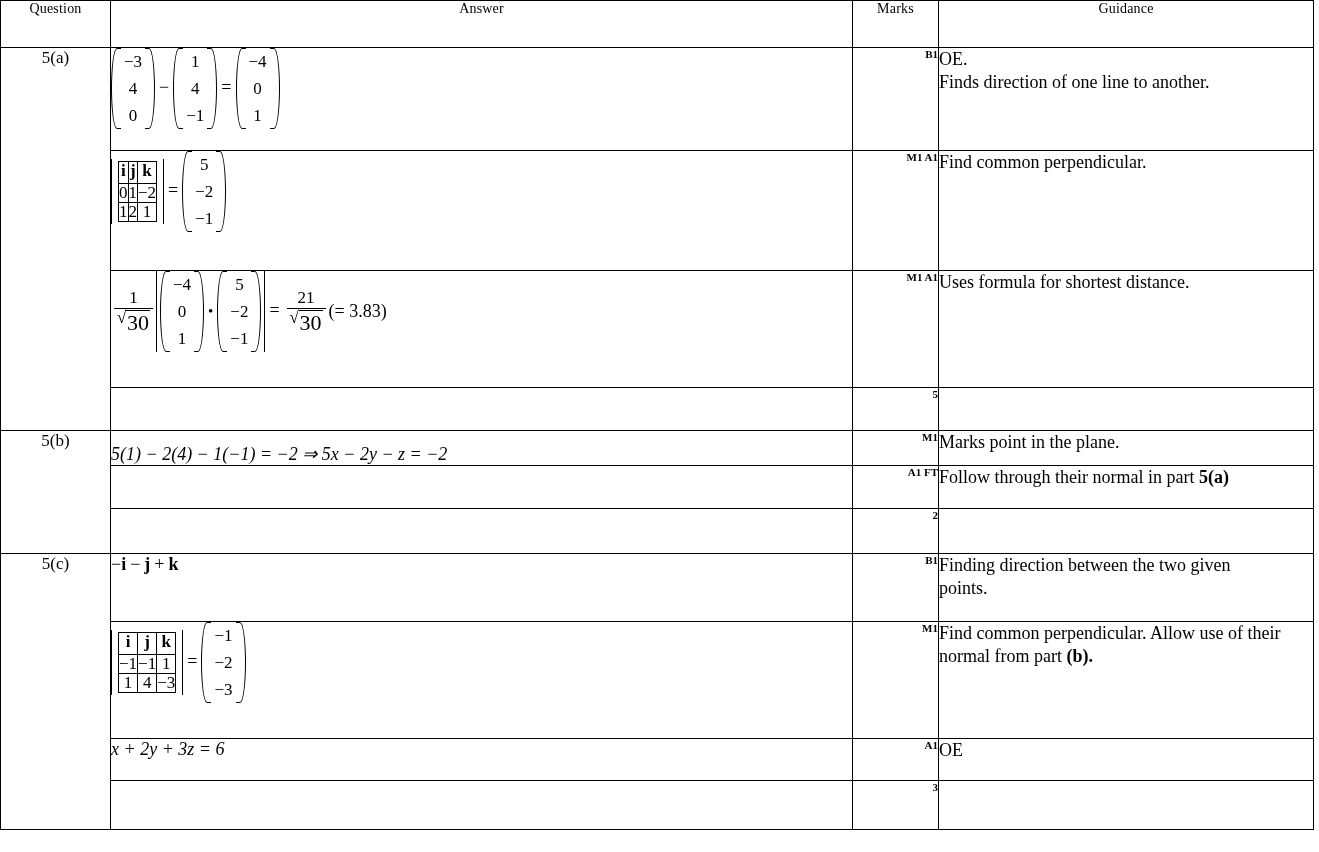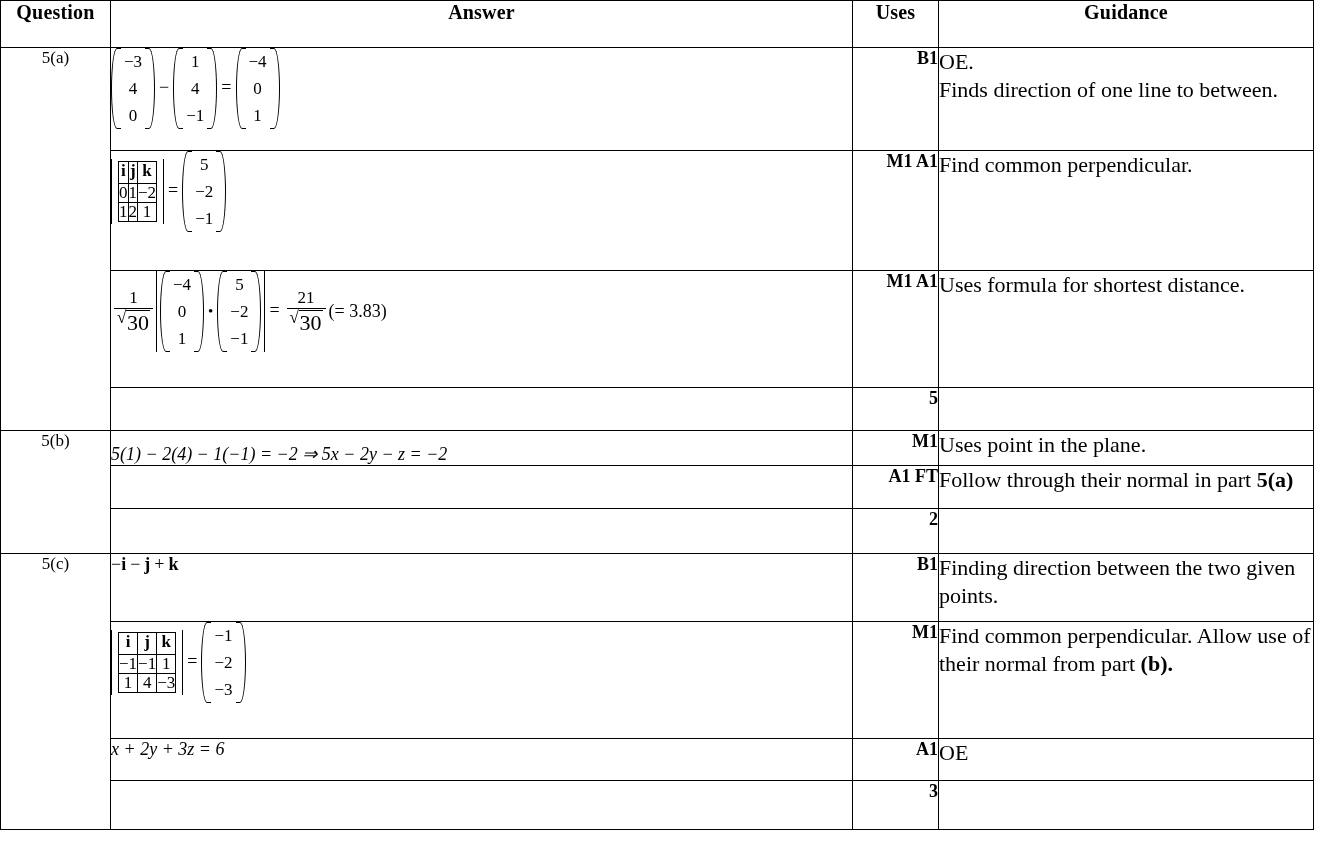--- a/index.html
+++ b/index.html
@@ -28,22 +28,22 @@
   table.ms td, table.ms th {
     border: 1px solid #000000;
     padding: 0;
     vertical-align: top;
     background: #ffffff;
   }
   
   thead th {
     background: #efefef;
     text-align: center;
-    font-weight: bold;
-    font-size: 20px;
+    font-weight: normal;
+    font-size: 14px;
     font-family: "Liberation Serif", serif;
     height: 46px;
     vertical-align: middle;
     letter-spacing: .2px;
   }
   
   col.c-question { width: 110px; }
   col.c-answer   { width: 742px; }
   col.c-marks    { width: 86px; }
   col.c-guidance { width: 375px; }
@@ -55,28 +55,28 @@
     vertical-align: top;
   }
   td.answer {
     padding: 8px 0 8px 14px;
     font-size: 17px;
     vertical-align: top;
   }
   td.marks {
     text-align: right;
     font-weight: bold;
-    font-size: 18px;
+    font-size: 11px;
     padding: 10px 10px 0 0;
     vertical-align: top;
     white-space: nowrap;
   }
   td.guidance {
     padding: 9px 6px 6px 9px;
-    font-size: 22px;
+    font-size: 18px;
     line-height: 1.28;
     vertical-align: top;
   }
   td.empty { padding: 0; }
 
   
   .math {
     font-family: "Liberation Serif", serif;
     font-size: 18px;
     white-space: nowrap;
@@ -211,21 +211,21 @@
   <colgroup>
     <col class="c-question">
     <col class="c-answer">
     <col class="c-marks">
     <col class="c-guidance">
   </colgroup>
   <thead>
     <tr>
       <th>Question</th>
       <th>Answer</th>
-      <th>Uses</th>
+      <th>Marks</th>
       <th>Guidance</th>
     </tr>
   </thead>
   <tbody>
 
     <tr style="height:103px;">
       <td class="question" rowspan="4">5(a)</td>
       <td class="answer">
         <span class="math inline-mid">
           <span class="vec"><span class="col">
@@ -239,21 +239,21 @@
           </span></span><span class="op">=</span><span class="vec"><span class="col">
             <span>−4</span>
             <span>0</span>
             <span>1</span>
           </span></span>
         </span>
       </td>
       <td class="marks">B1</td>
       <td class="guidance">
         <div>OE.</div>
-        <div>Finds direction of one line to between.</div>
+        <div>Finds direction of one line to another.</div>
       </td>
     </tr>
 
     <tr style="height:120px;">
       <td class="answer">
         <span class="math inline-mid">
           <span class="det">
             <table>
               <tbody>
                     <tr>
@@ -318,21 +318,21 @@
       <td class="guidance empty"></td>
     </tr>
 
     <tr style="height:32px;">
       <td class="question" rowspan="3">5(b)</td>
       <td class="answer">
         <span class="math" style="font-style:italic;margin-top:12px;">5(1) − 2(4) − 1(−1) = −2 ⇒ 5x − 2y − z = −2</span>
       </td>
       <td class="marks">M1</td>
       <td class="guidance">
-        <div>Uses point in the plane.</div>
+        <div>Marks point in the plane.</div>
       </td>
     </tr>
 
     <tr style="height:43px;padding-left:22px;">
       <td class="answer empty"></td>
       <td class="marks">A1 FT</td>
       <td class="guidance">
         <span>Follow through their normal in part </span><b class="bold">5(a)</b>
       </td>
     </tr>

